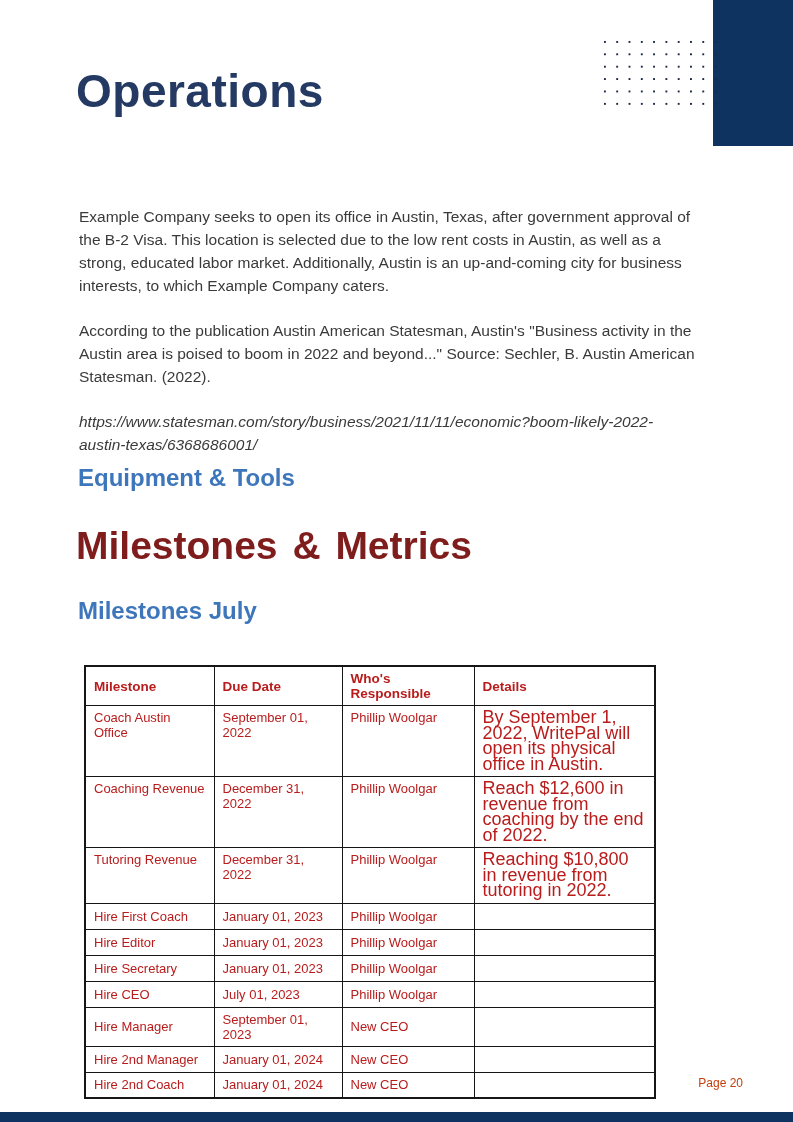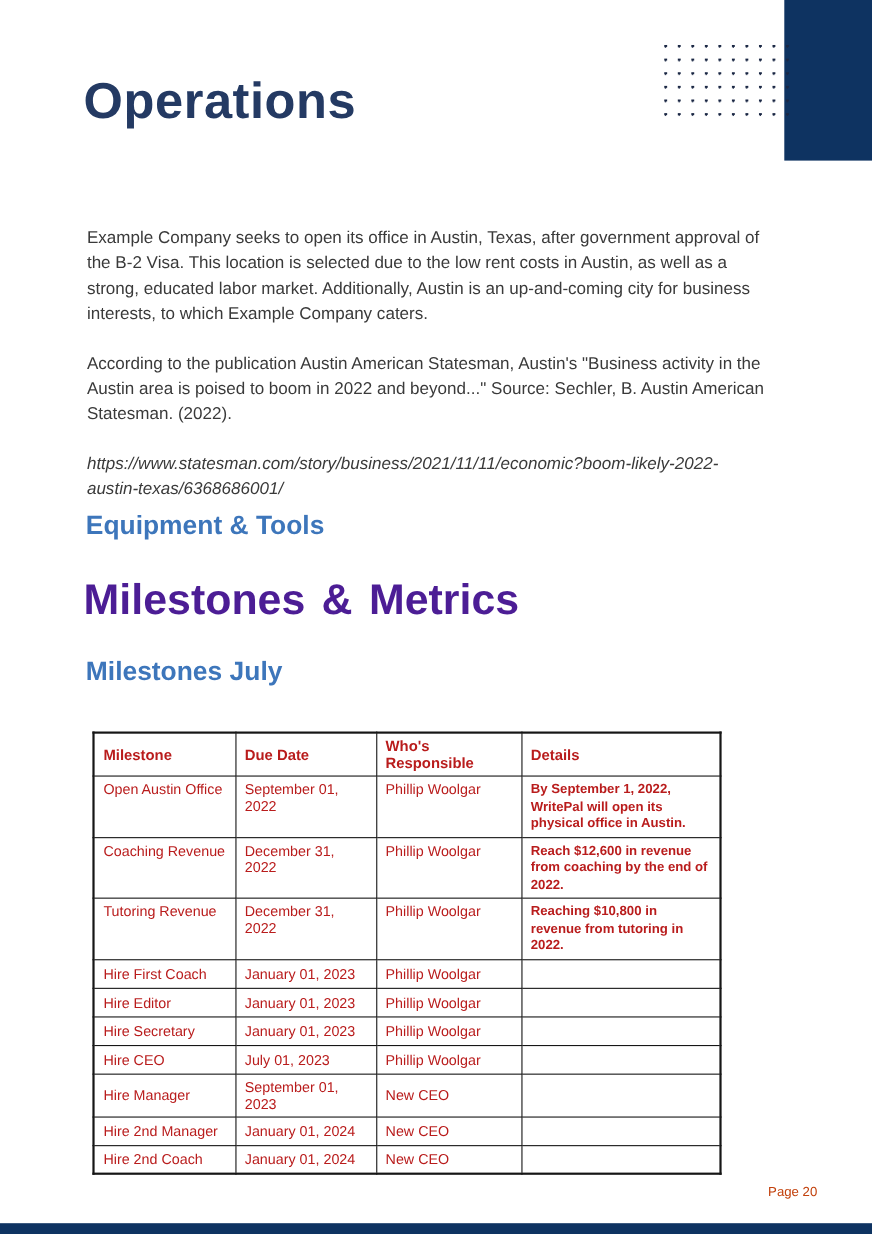--- a/index.html
+++ b/index.html
@@ -45,21 +45,21 @@
   }
   .h-locations { top: 160px; }
   .h-equipment { top: 464px; }
   .h-milestones-table { top: 597px; }
   .h-navy-big {
     position: absolute;
     left: 76px; top: 524px;
     font-size: 39px;
     font-weight: 700;
     word-spacing: 4px;
-    color: #4c1d95;
+    color: #7f1d1d;
   }
   
   .body-text {
     position: absolute;
     left: 79px;
     width: 618px;
     font-size: 15.5px;
     line-height: 23px;
     color: #3a3a3a;
   }
@@ -93,21 +93,21 @@
     font-weight: 700;
     height: 31px;
     vertical-align: middle;
   }
   .milestones-table tr.tall td { height: 52px; }
   .milestones-table tr.short td { height: 26px; vertical-align: middle; margin-top: 15px; }
   .col-milestone { width: 129px; }
   .col-due { width: 128px; }
   .col-who { width: 132px; }
   .col-details { width: 181px; }
-  .details-cell { font-size: 12px; line-height: 15.5px; font-weight: bold; }
+  .details-cell { font-size: 18px; line-height: 15.5px; }
   
   .page-number {
     position: absolute;
     right: 50px; top: 1076px;
     font-size: 12px;
     color: #c2410c;
   }
   .bottom-bar {
     position: absolute;
     left: 0; bottom: 0;
@@ -148,21 +148,21 @@
     <thead>
       <tr id="table-header-row">
           <th>Milestone</th>
           <th>Due Date</th>
           <th>Who's Responsible</th>
           <th>Details</th>
         </tr>
     </thead>
     <tbody id="table-body">
         <tr class="tall">
-          <td>Open Austin Office</td>
+          <td>Coach Austin Office</td>
           <td>September 01, 2022</td>
           <td>Phillip Woolgar</td>
           <td class="details-cell">By September 1, 2022, WritePal will open its physical office in Austin.</td>
         </tr>
         <tr class="tall">
           <td>Coaching Revenue</td>
           <td>December 31, 2022</td>
           <td>Phillip Woolgar</td>
           <td class="details-cell">Reach $12,600 in revenue from coaching by the end of 2022.</td>
         </tr>

